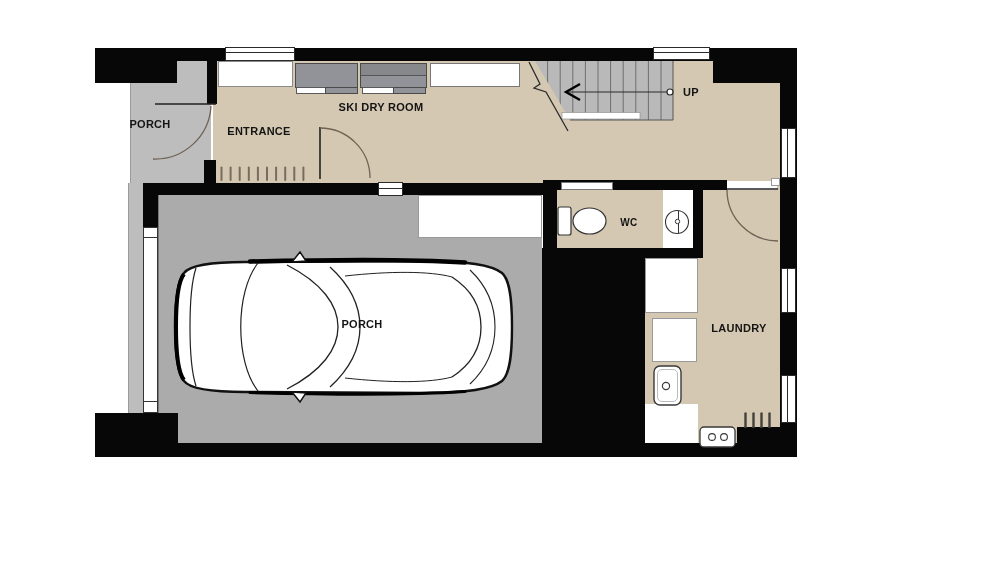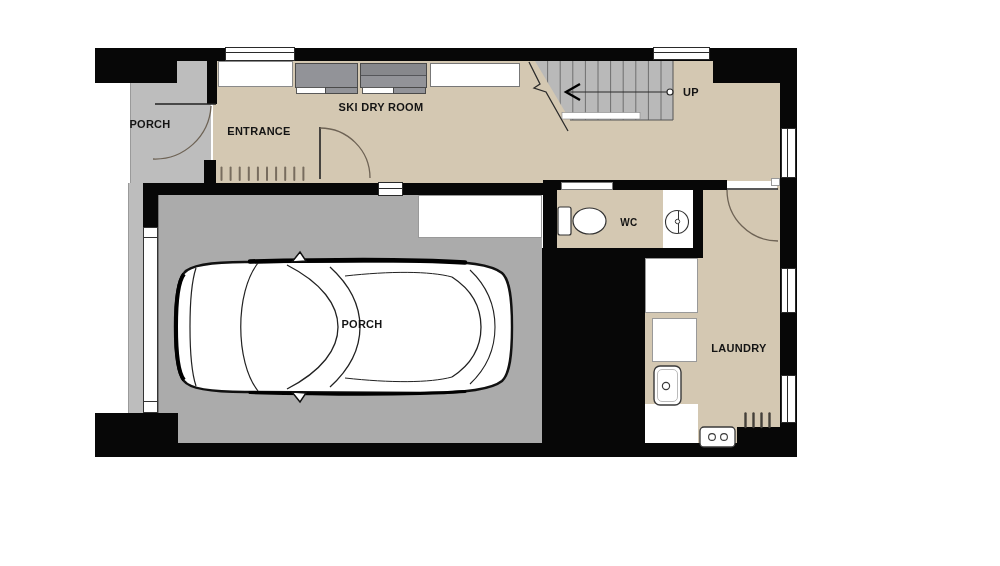--- a/index.html
+++ b/index.html
@@ -209,14 +209,14 @@
       <path d="M 292 392 L 300 402 L 306 393 Z" fill="#fff" stroke="#111" stroke-width="1.5"></path>
     </g>
   </svg>
 
   <div class="lbl" style="left:150px;top:124px;">PORCH</div>
   <div class="lbl" style="left:259px;top:131px;">ENTRANCE</div>
   <div class="lbl" style="left:381px;top:107px;">SKI DRY ROOM</div>
   <div class="lbl" style="left:691px;top:92px;">UP</div>
   <div class="lbl small" style="left:629px;top:222px;">WC</div>
   <div class="lbl" style="left:362px;top:324px;">PORCH</div>
-  <div class="lbl" style="left:739px;top:328px;margin-top:20px;">LAUNDRY</div>
+  <div class="lbl" style="left:739px;top:328px;">LAUNDRY</div>
 </div>
 
 </body></html>

